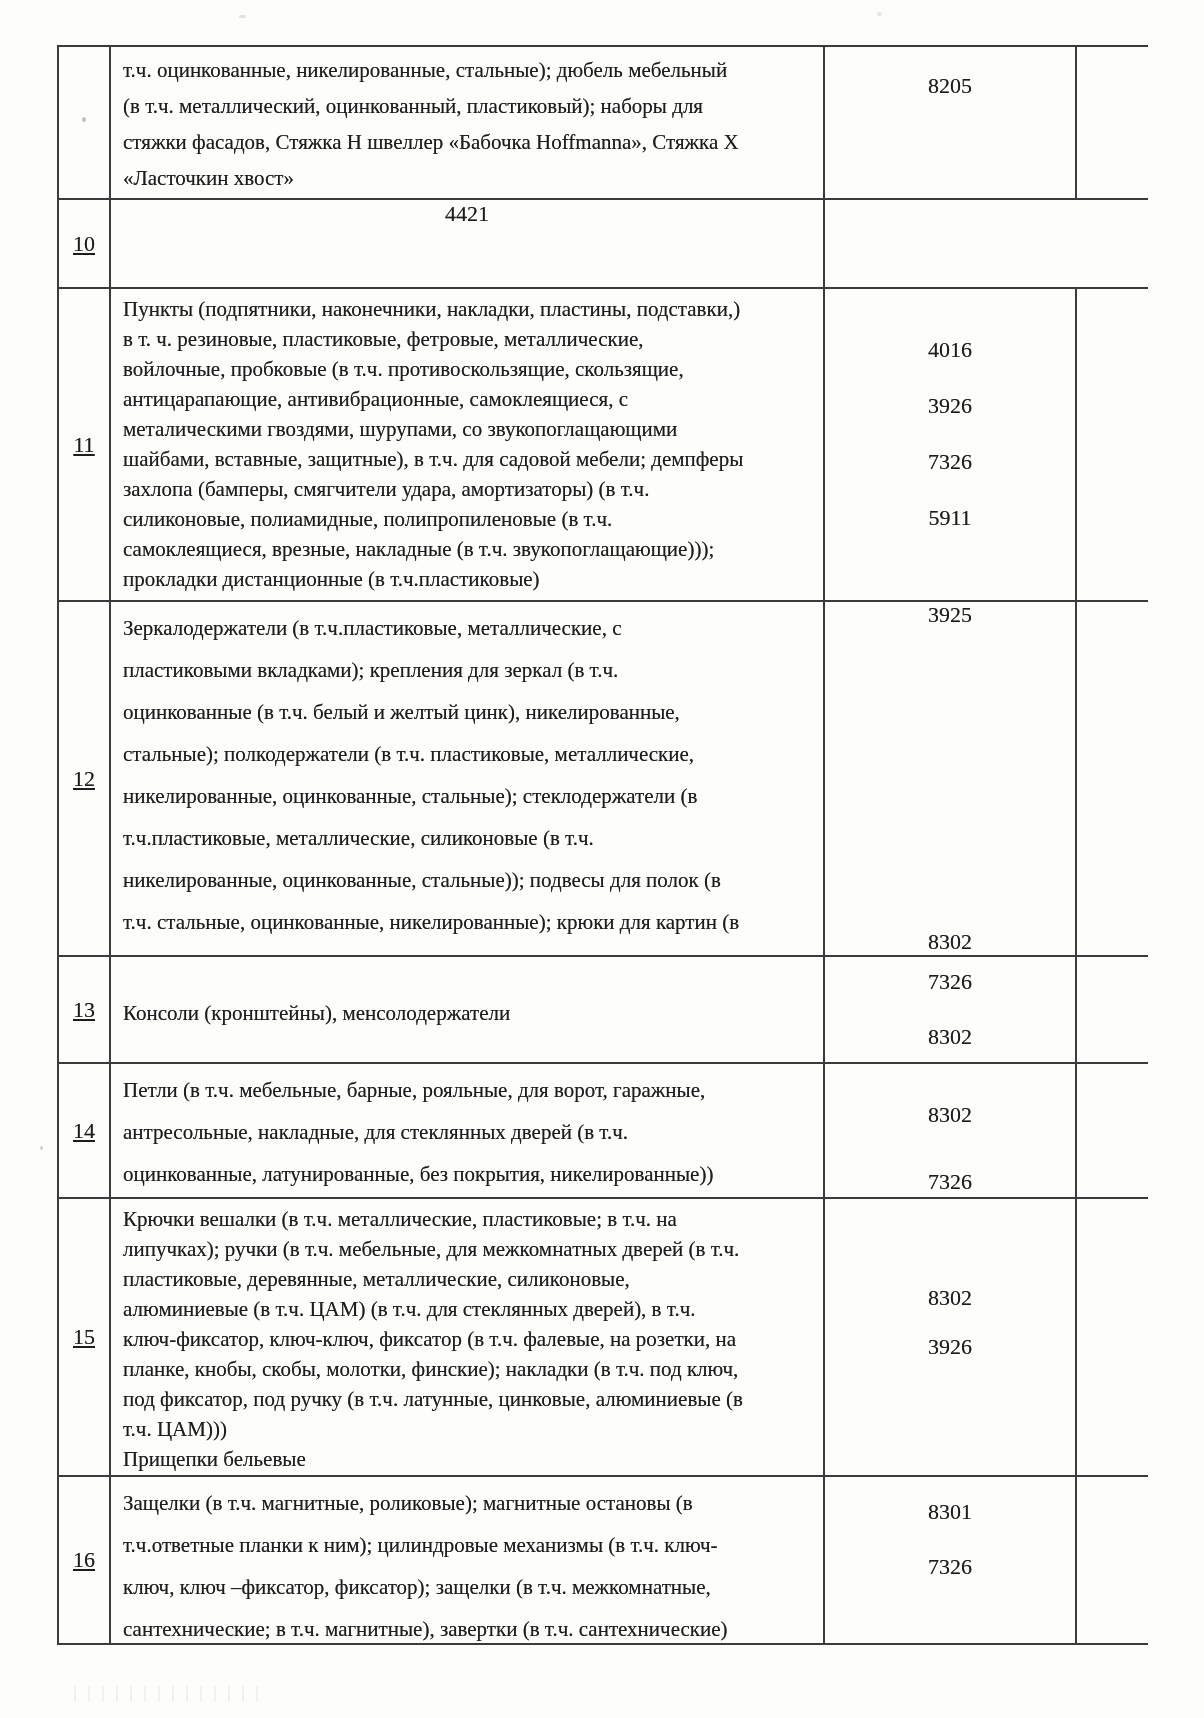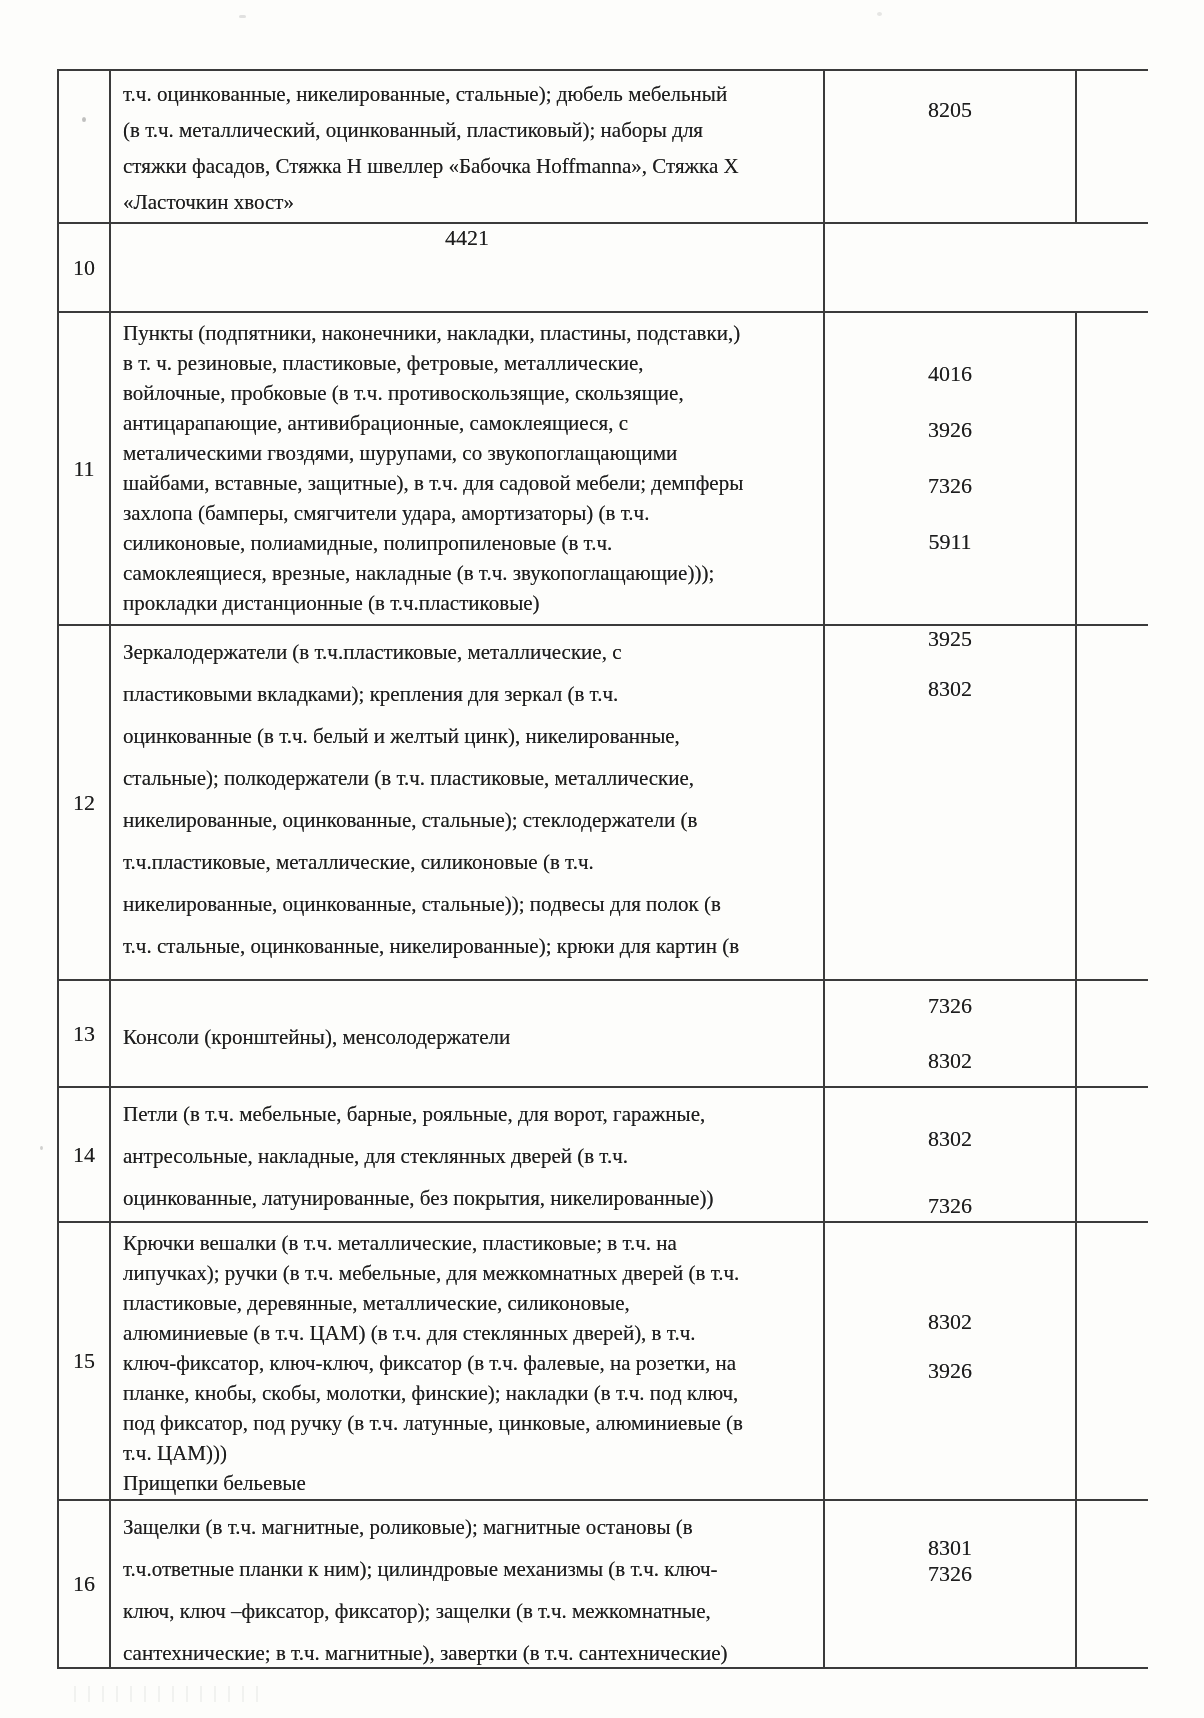--- a/index.html
+++ b/index.html
@@ -8,33 +8,33 @@
     width:1204px;height:1718px;
     background:#fdfdfb;
     font-family:"Liberation Serif","DejaVu Serif",serif;
     color:#1d1d1d;
     overflow:hidden;
   }
   .scan-table{
     position:absolute;left:57px;top:45px;width:1089px;
     border-top:2px solid #3b3b3b;
     border-left:2px solid #3b3b3b;
-    margin-top:24px;
   }
   .row{
     display:grid;
     grid-template-columns:52px 714px 252px 1fr;
     border-bottom:2px solid #3b3b3b;
     box-sizing:border-box;
   }
   .c-num{
     border-right:2px solid #3b3b3b;
     display:flex;align-items:center;justify-content:center;
     font-size:22px;
     text-shadow:0 0 .4px rgba(0,0,0,.55);
+    text-decoration:underline;
   }
   .c-desc{
     border-right:2px solid #3b3b3b;
     padding:5px 6px 0 12px;
     font-size:21px;line-height:42px;
     white-space:pre-line;
     overflow:hidden;
     text-shadow:0 0 .4px rgba(0,0,0,.55);
     box-sizing:border-box;
   }
@@ -55,25 +55,25 @@
   .r0 .c-desc{line-height:36px}
   .r1 .c-desc{line-height:34px;padding-top:7px}
   .r2 .c-desc{line-height:30px}
   .r6 .c-desc{line-height:30px}
   .r4 .c-desc{display:flex;align-items:center;padding-top:7px}
 
   
   .r0 .c-code{padding-top:26px}
   .r1 .c-code{padding-top:1px}
   .r2 .c-code{padding-top:48px;gap:30px}
-  .r3 .c-code{justify-content:flex-start;gap:24px}
+  .r3 .c-code{justify-content:space-between;gap:24px}
   .r4 .c-code{justify-content:center;gap:29px}
   .r5 .c-code{padding-top:38px;gap:41px}
   .r6 .c-code{padding-top:86px;gap:23px}
-  .r7 .c-code{padding-top:34px;}
+  .r7 .c-code{padding-top:22px;gap:29px}
 
   
   .speck{position:absolute;background:#8e8e8e;border-radius:50%;}
   .sp1{left:82px;top:117px;width:4px;height:5px;opacity:.55}
   .sp2{left:40px;top:1146px;width:3px;height:4px;opacity:.4}
   .sp3{left:239px;top:15px;width:7px;height:3px;opacity:.25;border-radius:2px}
   .sp4{left:877px;top:12px;width:5px;height:4px;opacity:.2}
   .smear{
     position:absolute;left:74px;top:1686px;width:190px;height:16px;
     background:repeating-linear-gradient(90deg,rgba(120,130,125,.18) 0 2px,transparent 2px 14px);

